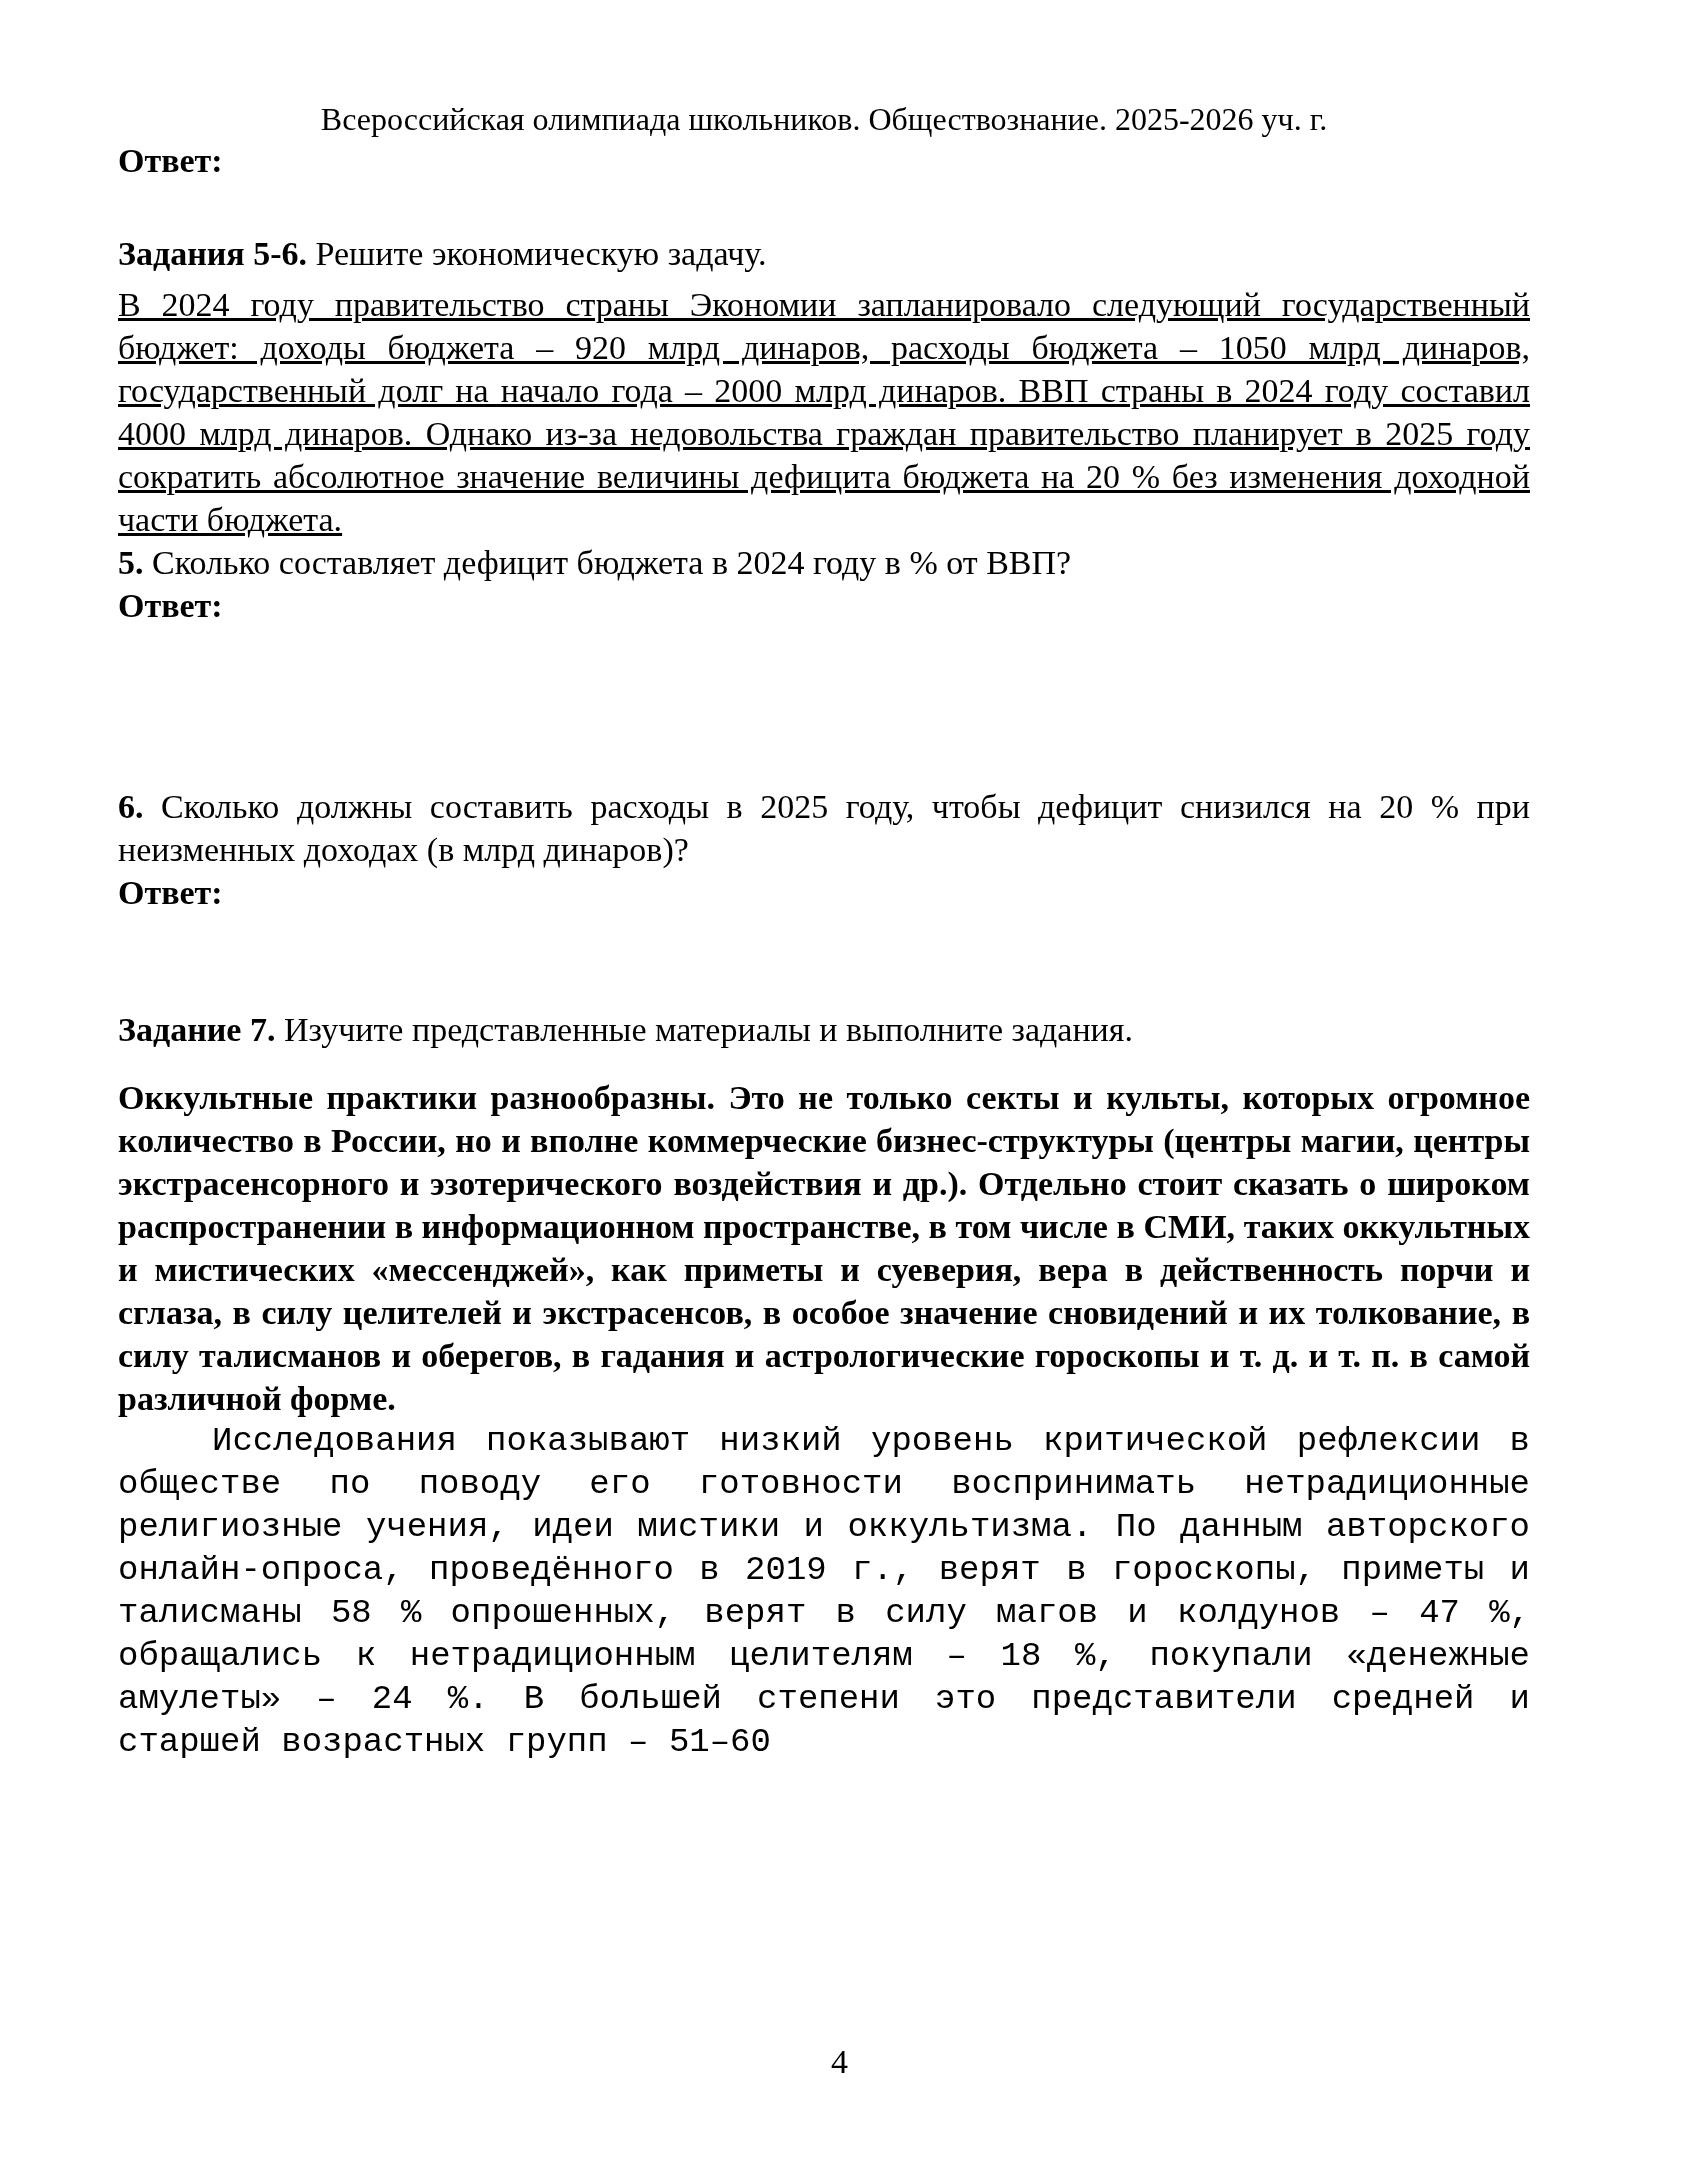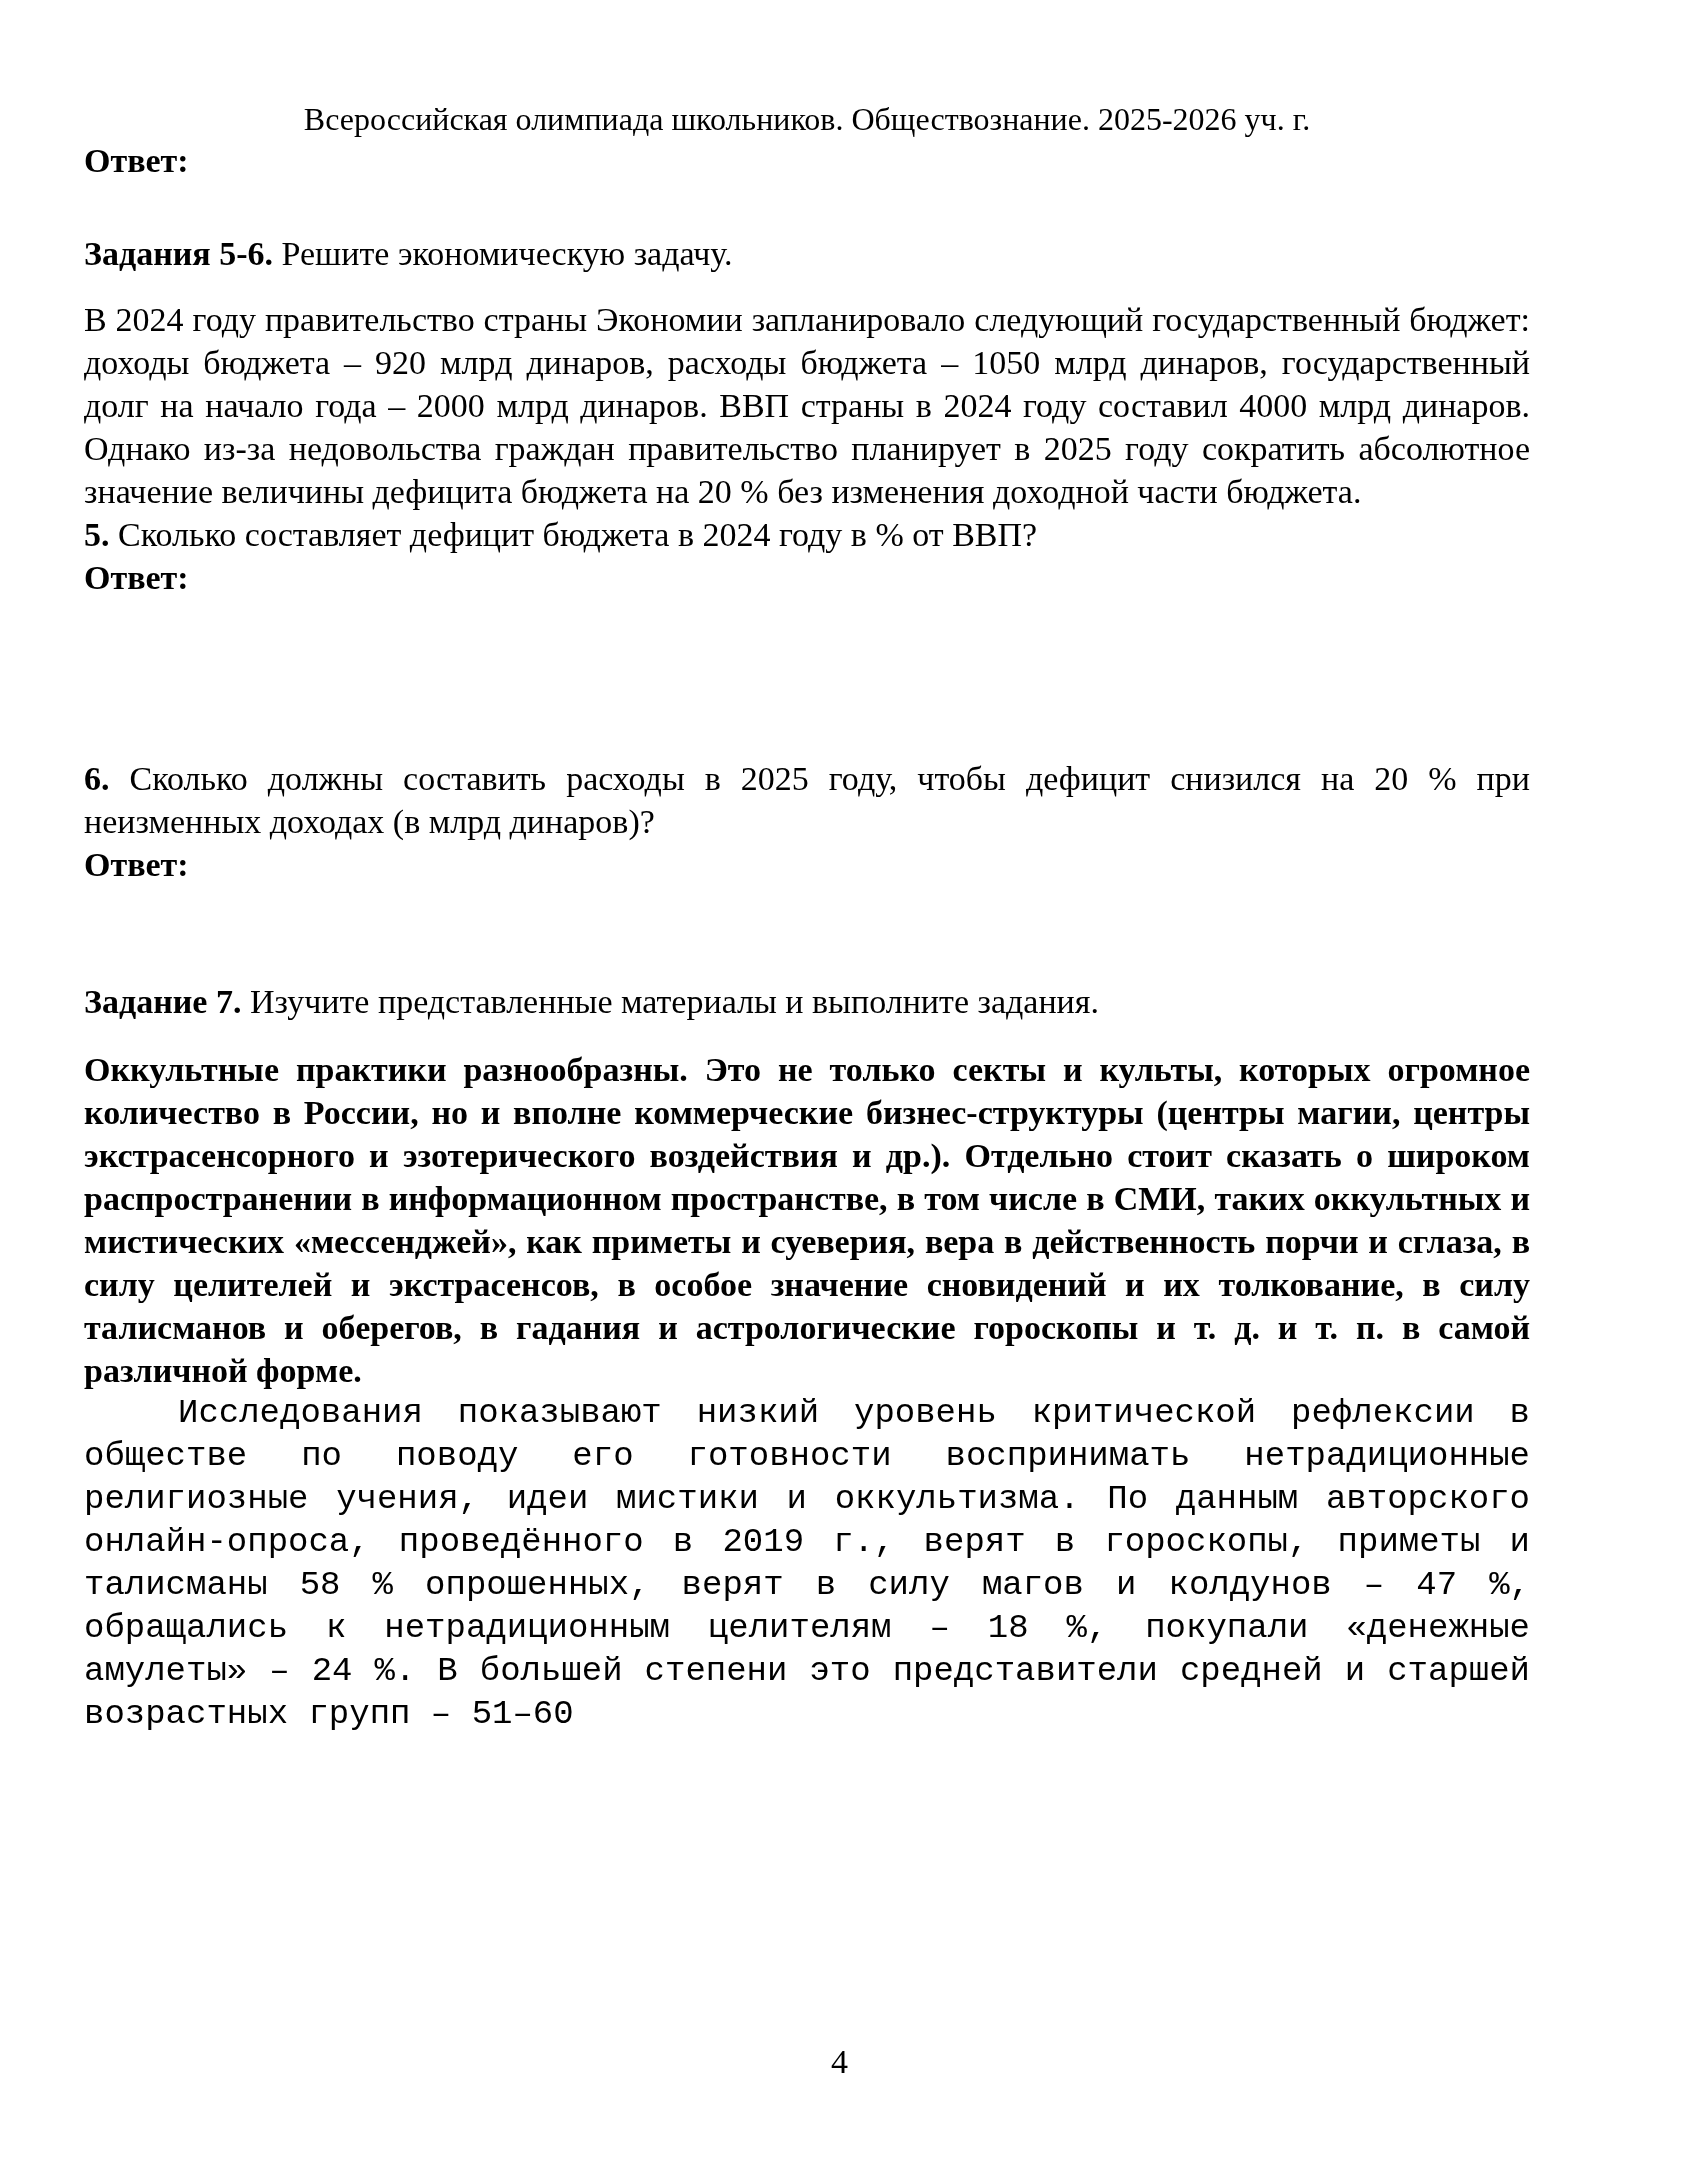--- a/index.html
+++ b/index.html
@@ -10,39 +10,39 @@
   .page {
     position: relative;
     width: 1683px;
     height: 2178px;
     box-sizing: border-box;
     background: #ffffff;
     color: #000000;
     font-family: "Liberation Serif", "DejaVu Serif", serif;
     font-size: 34px;
     line-height: 43px;
-    padding: 99px 153px 0 84px;
+    padding: 99px 153px 0 118px;
     overflow: hidden;
   }
   p { margin: 0; }
   .doc-header {
     text-align: center;
     font-size: 32px;
     line-height: 40px;
   }
   .just { text-align: justify; }
   .bold { font-weight: bold; }
   .item6 {
     margin-top: 38px;
     padding-left: 119px;
     text-indent: -33px;
   }
   .answer { font-weight: bold; }
   .h56 { margin-top: 50px; }
-  .econ { margin-top: 23px; }
+  .econ { margin-top: 8px; text-decoration: underline; }
   .q5 { }
   .q6 { margin-top: 158px; }
   .h7 { margin-top: 94px; }
   .p1 { margin-top: 25px; font-weight: bold; }
   .p2 { text-indent: 94px; font-family: Liberation Mono, monospace; }
   .page-number {
     position: absolute;
     top: 2040px;
     left: 150px;
     width: 1379px;

